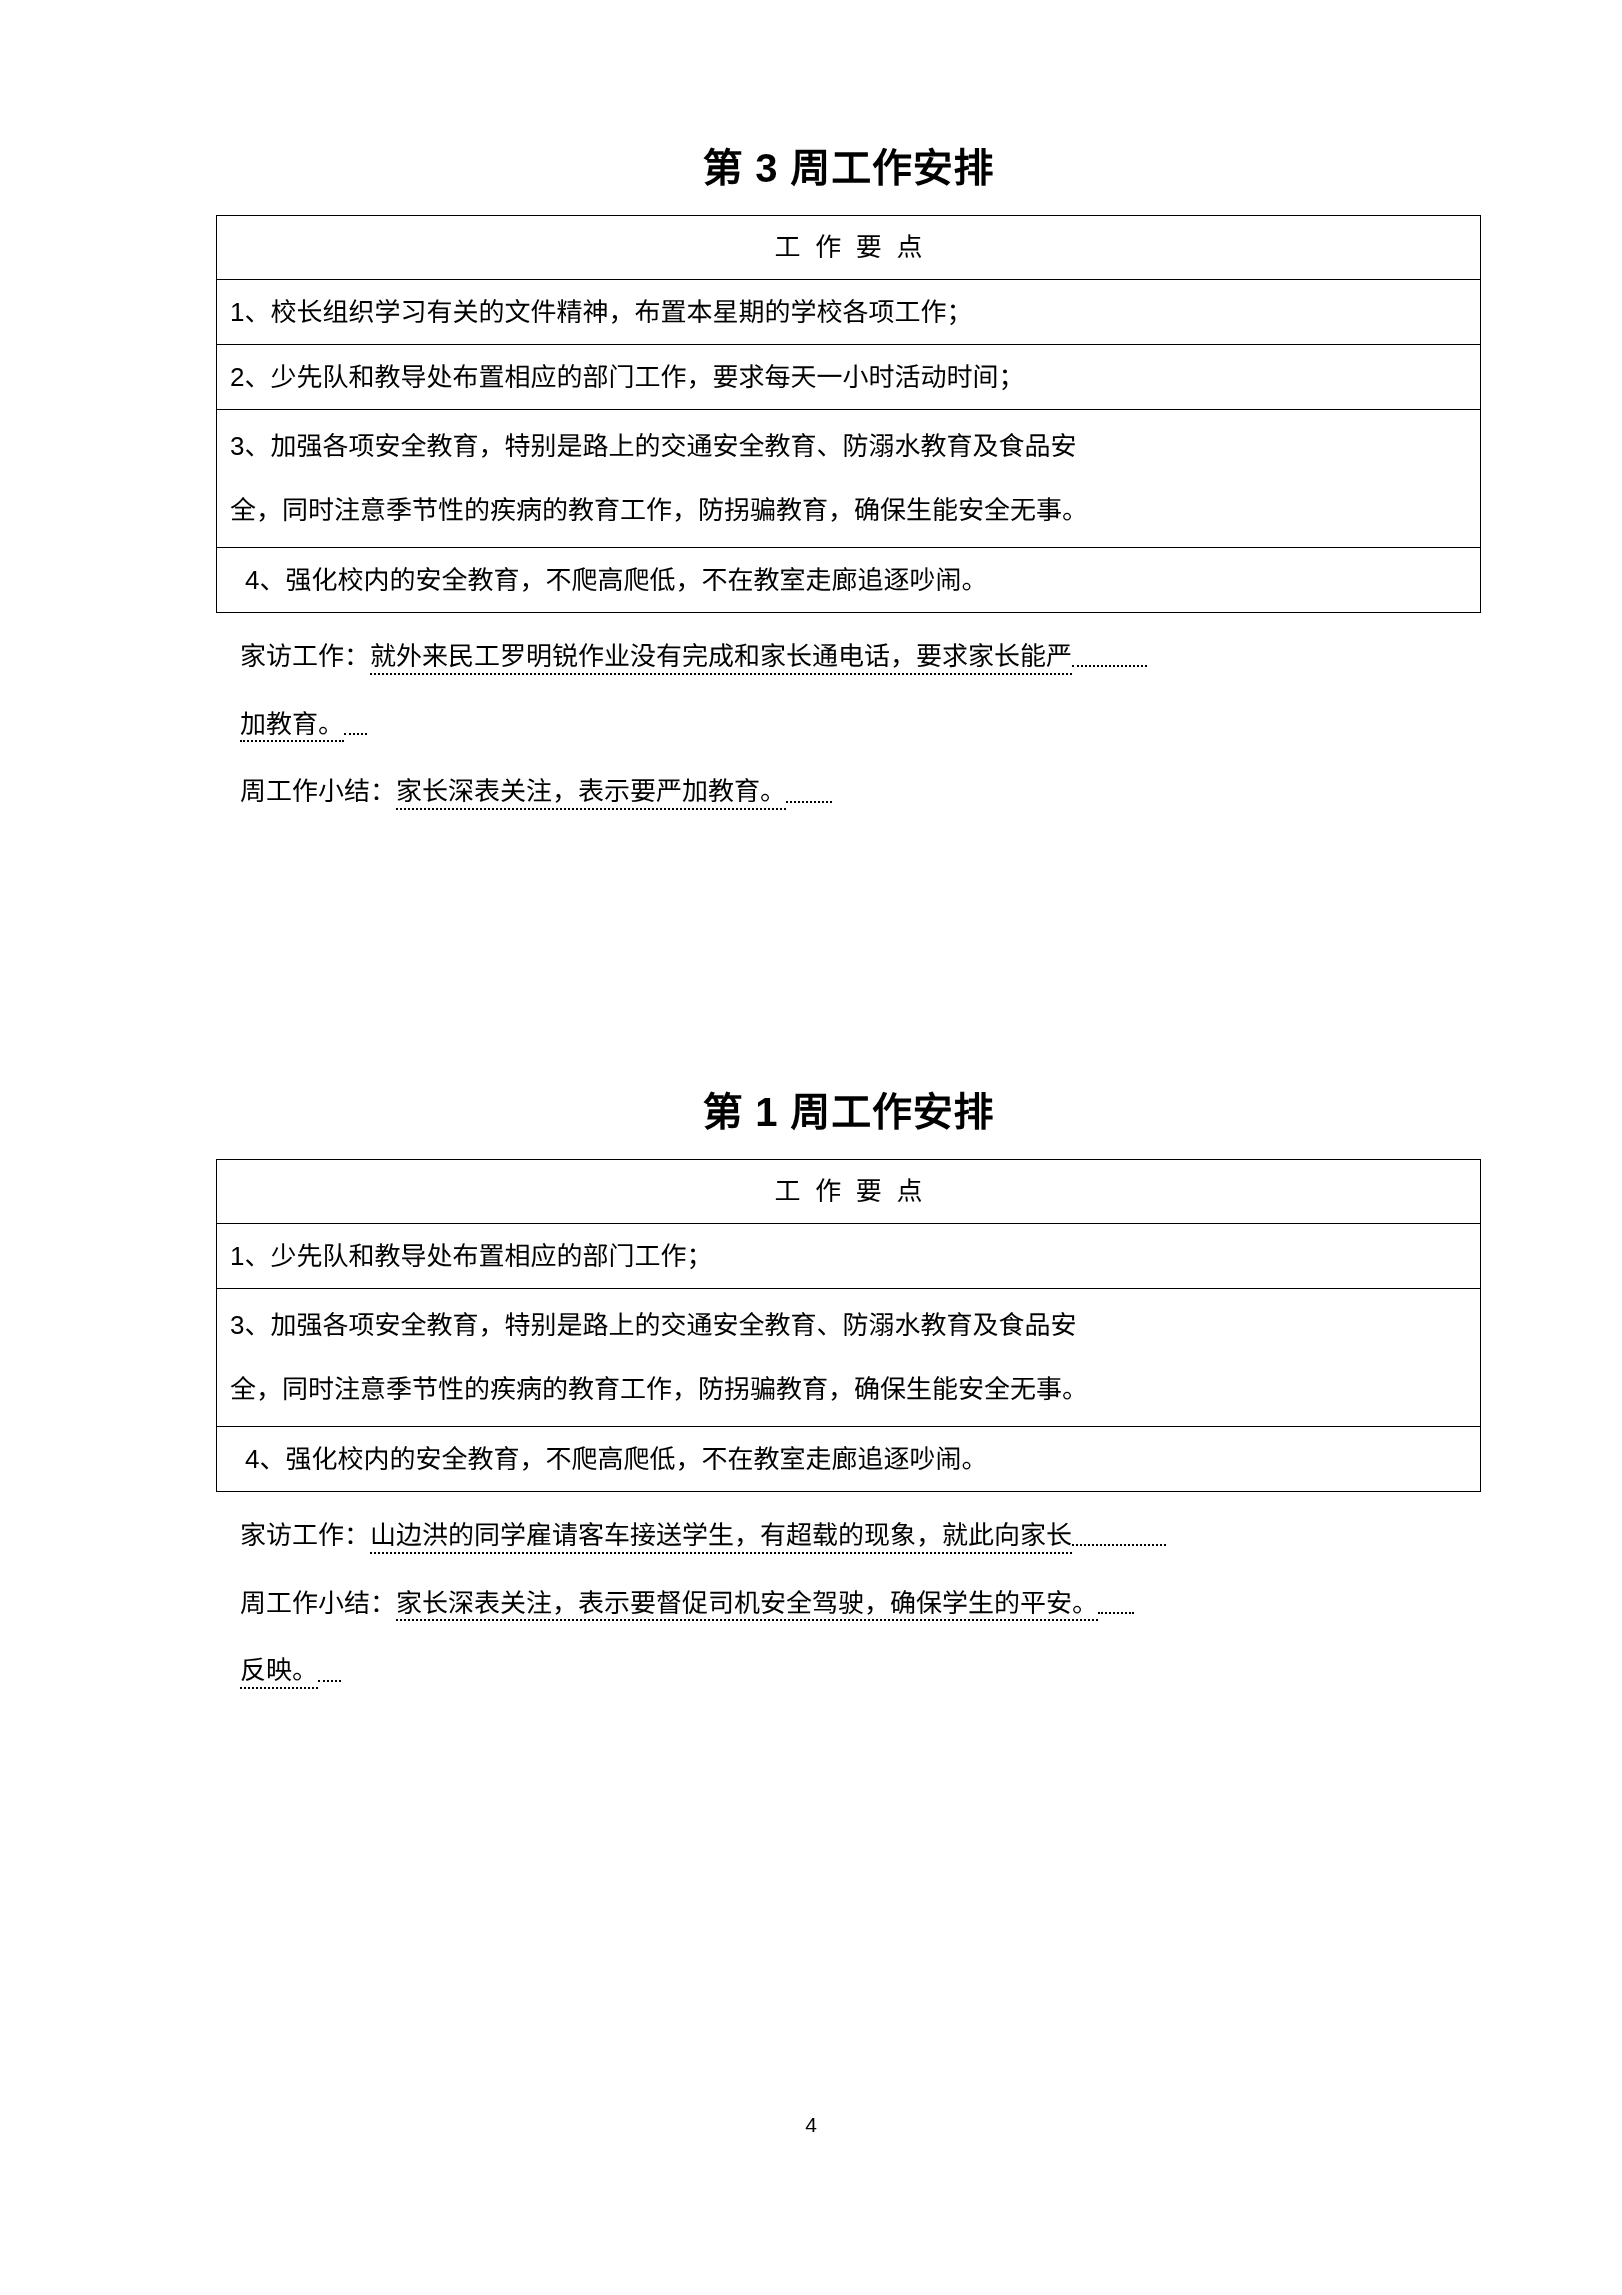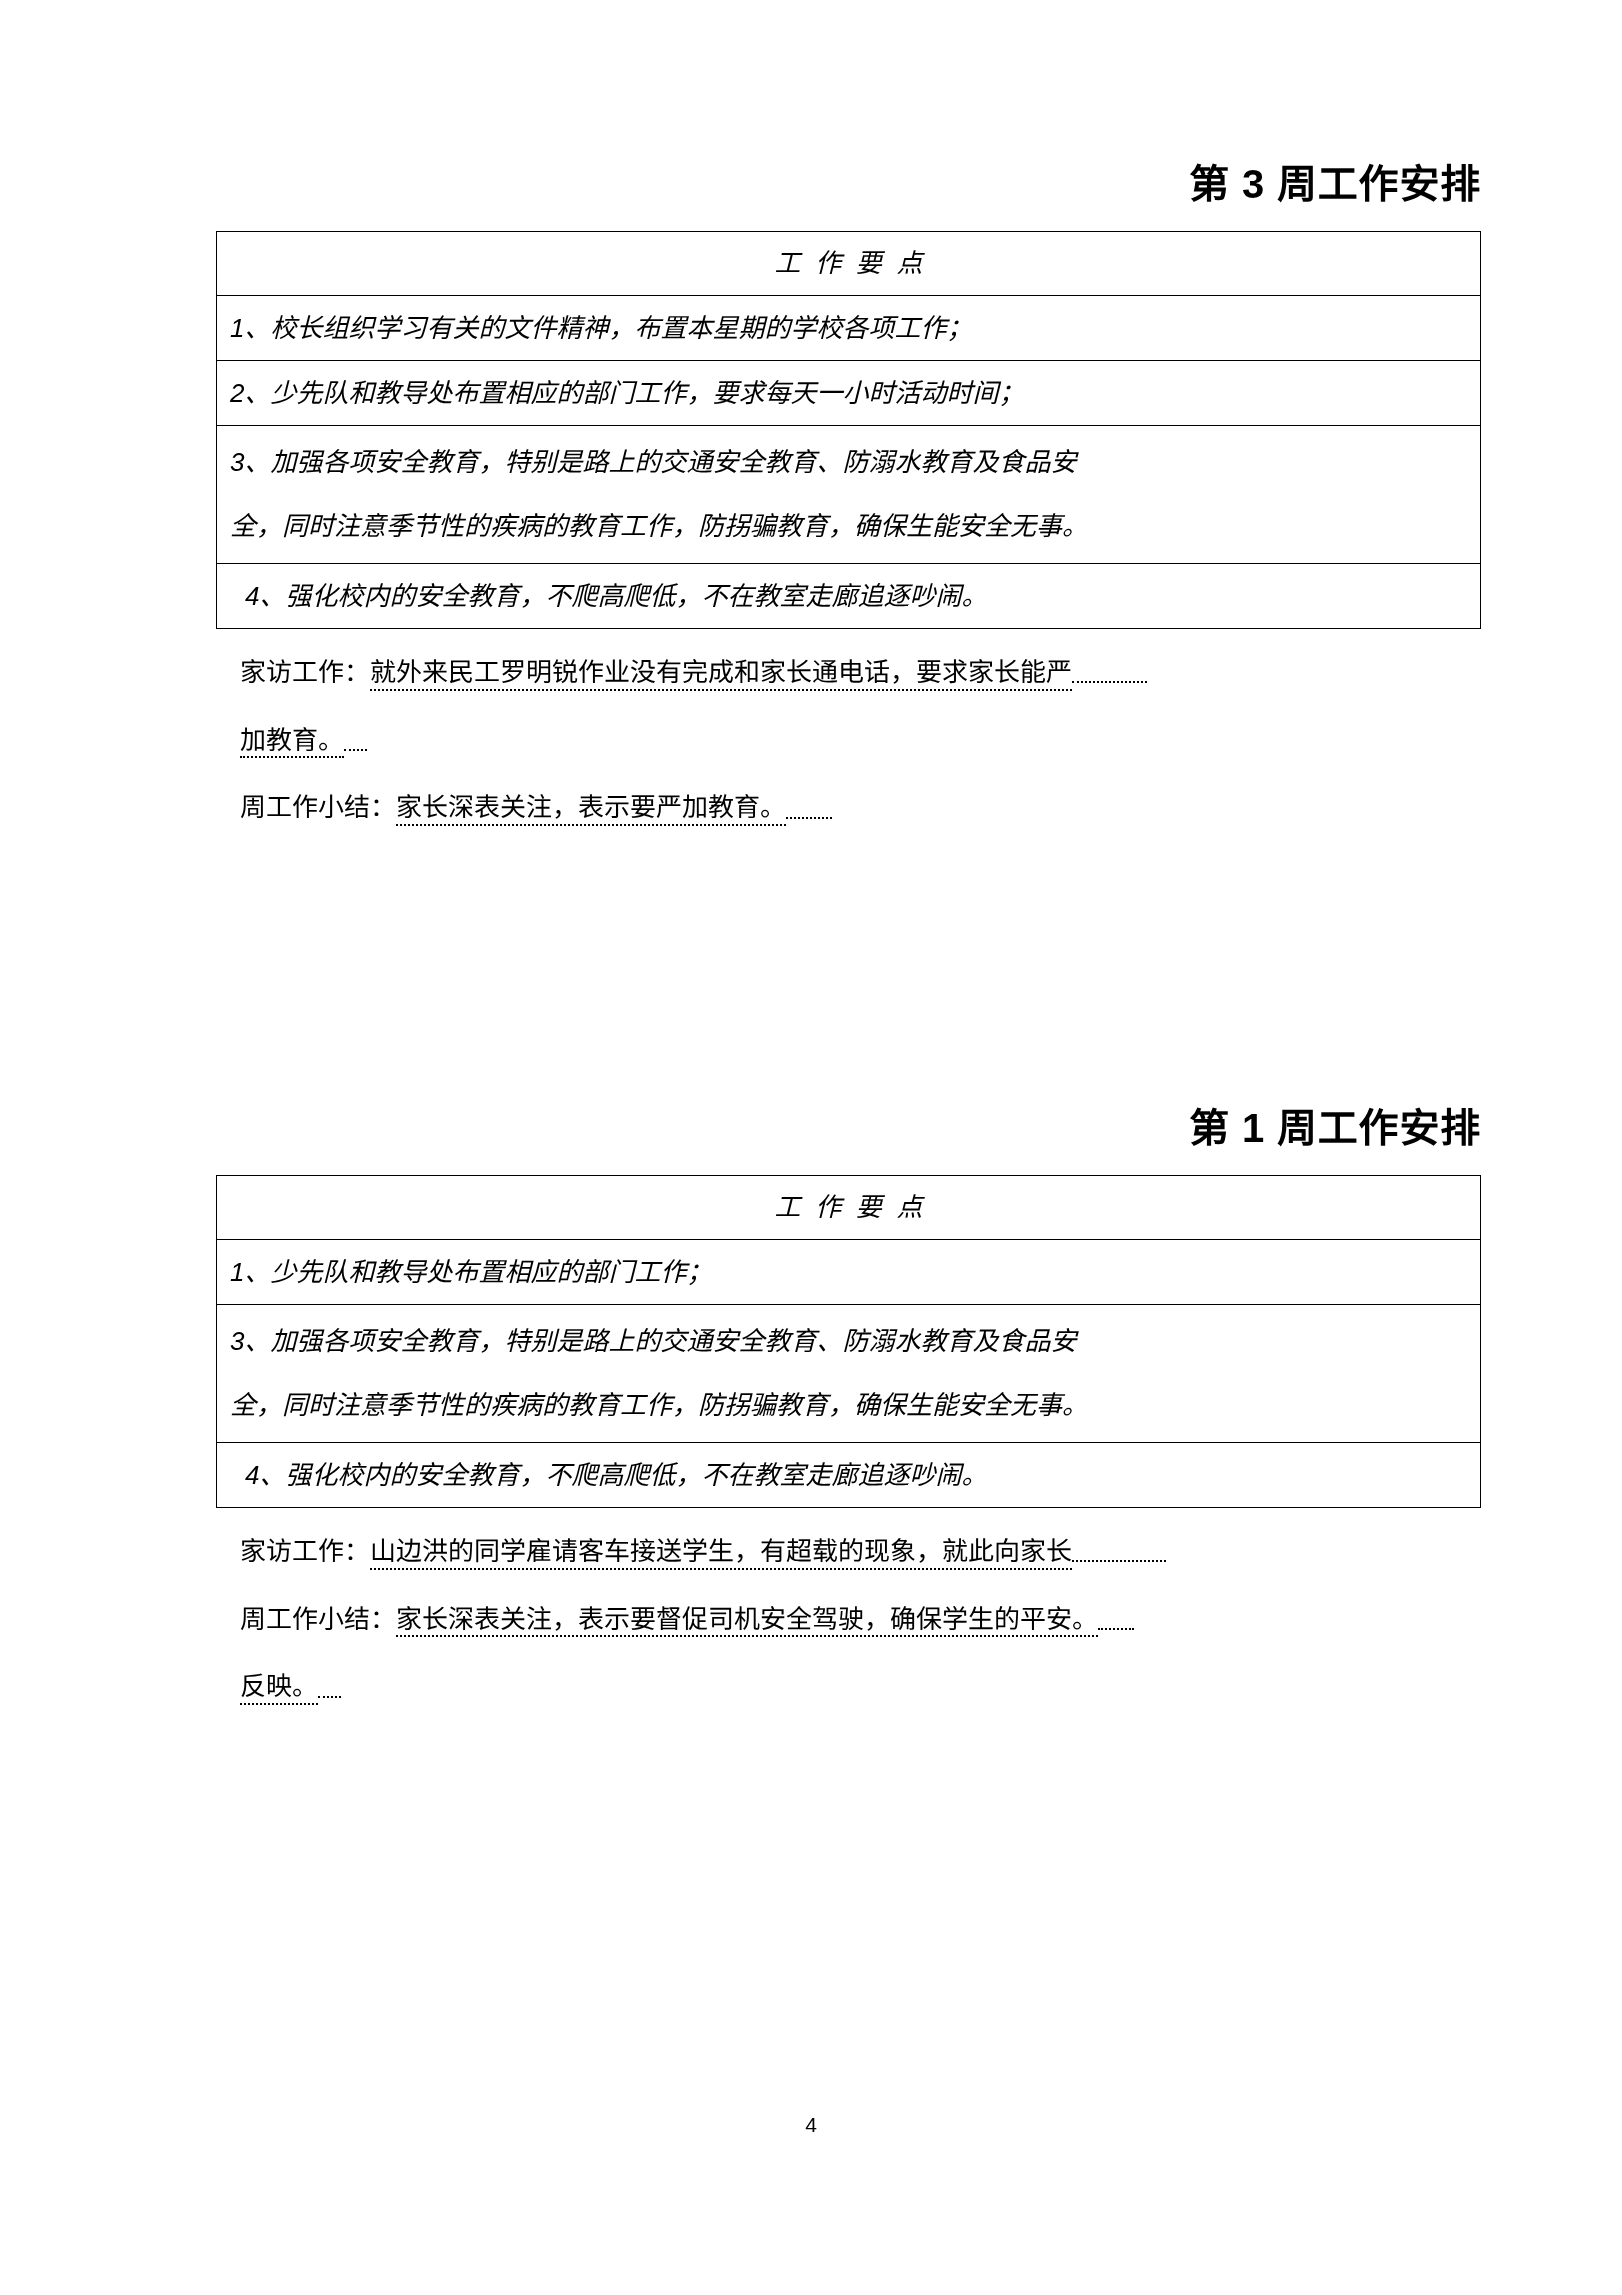--- a/index.html
+++ b/index.html
@@ -28,36 +28,35 @@
   
   .section {
     position: absolute;
     left: 216px;
     width: 1265px;
   }
   #section-week3 { top: 143px; }
   #section-week4 { top: 1087px; }
 
   .section-title {
-    text-align: right;
+    text-align: center;
     font-size: 40px;
     font-weight: bold;
     line-height: 1.25;
     letter-spacing: 0.8px;
-    margin: 16px 0 22px 0;
+    margin: 0 0 22px 0;
     white-space: pre;
   }
 
   
   .work-table {
     width: 100%;
     border-collapse: collapse;
     border: 1.6px solid #000000;
     table-layout: fixed;
-    font-style: italic;
   }
   .work-table td {
     border: 1.6px solid #000000;
     border-left: none;
     border-right: none;
     padding: 0 13px;
     vertical-align: middle;
     font-size: 26px;
     line-height: 1.95;
     box-sizing: border-box;

